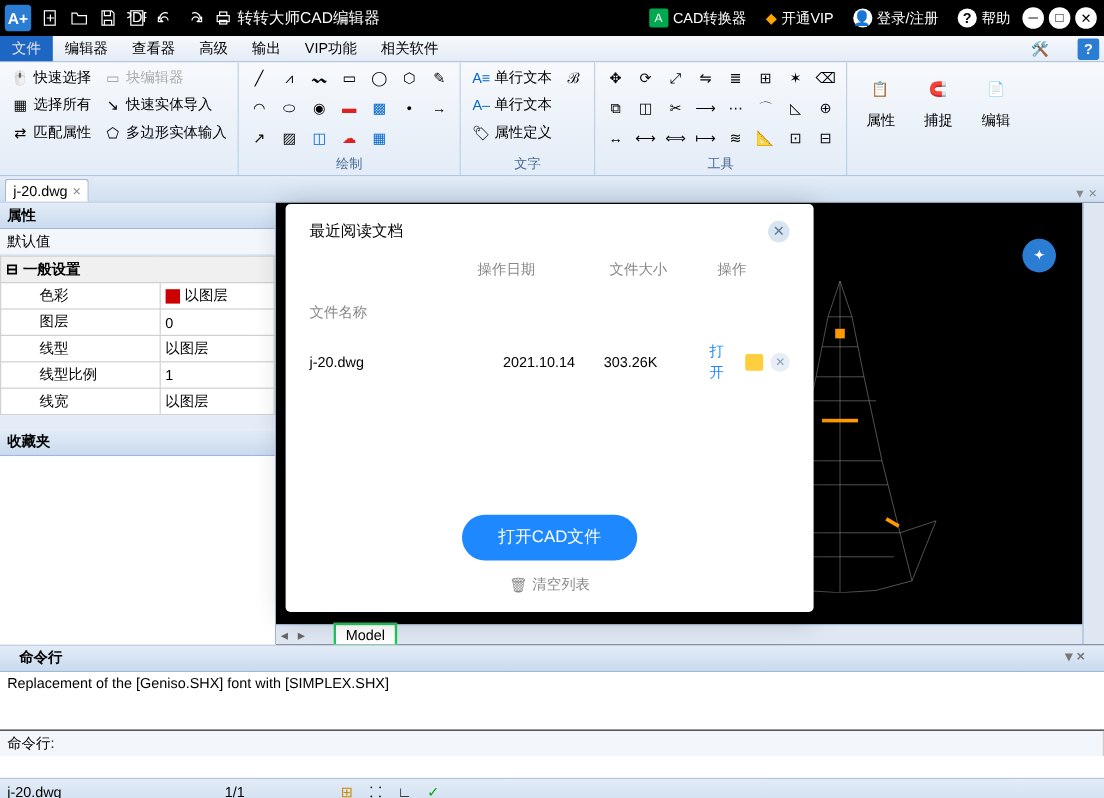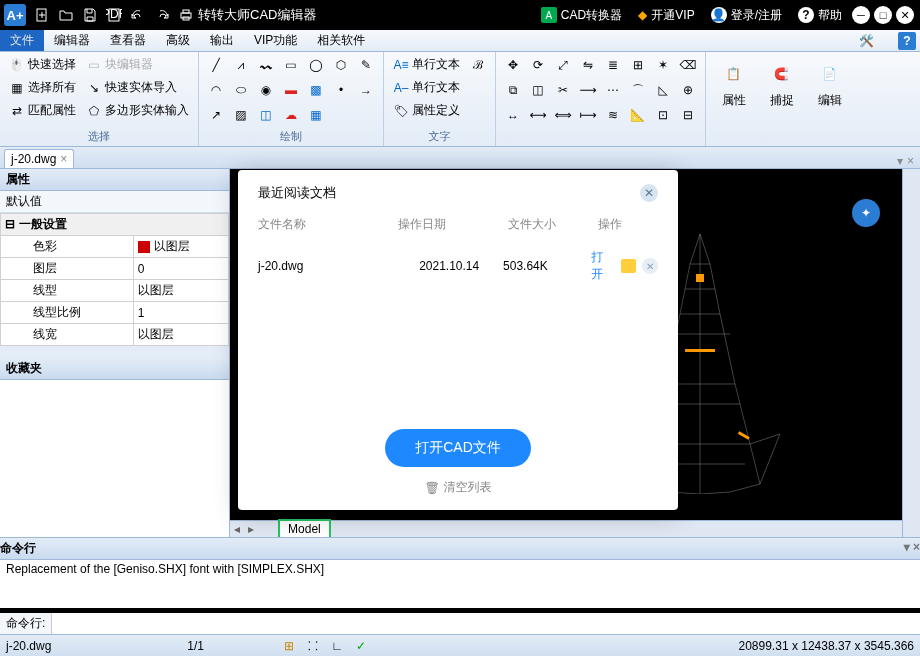--- a/index.html
+++ b/index.html
@@ -54,38 +54,38 @@
 .fav-space { height: 12px; background: #e3ecf7; }
 
 .canvas { flex: 1; background: #000; position: relative; overflow: hidden; }
 .canvas::after { content: ""; position: absolute; right: 0; top: 0; width: 17px; height: 100%; background: #dfe7f2; border-left: 1px solid #a0b8d8; }
 .canvas-scroll-h { position: absolute; left: 0; bottom: 0; right: 17px; height: 17px; background: #dfe7f2; border-top: 1px solid #a0b8d8; display: flex; align-items: center; }
 .canvas-scroll-h .mbtn { background: #fff; border: 2px solid #22c55e; padding: 1px 8px; margin-left: 20px; cursor: pointer; }
 .axis-badge { position: absolute; top: 30px; right: 40px; width: 28px; height: 28px; background: #2b7cd3; border-radius: 50%; display: flex; align-items: center; justify-content: center; color: #fff; }
 .wire { position: absolute; left: 55%; top: 65px; width: 180px; height: 260px; }
 .wire svg { width: 100%; height: 100%; }
 
-.cmd-title { background: linear-gradient(#e3ecf7, #c9dbef); border-top: 1px solid #a0b8d8; border-bottom: 1px solid #a0b8d8; padding: 2px 0; font-weight: bold; display: flex; }
+.cmd-title { background: linear-gradient(#e3ecf7, #c9dbef); border-top: 1px solid #a0b8d8; border-bottom: 1px solid #a0b8d8; padding: 2px 16px; font-weight: bold; display: flex; }
 .cmd-title .sp { margin-left: auto; color: #777; cursor: pointer; }
 .cmd-log { height: 48px; background: #fff; padding: 2px 6px; overflow: hidden; }
-.cmd-input-row { display: flex; border-top: 5px solid #000000; }
+.cmd-input-row { display: flex; border-top: 1px solid #000000; flex-direction: column; }
 .cmd-label { padding: 2px 6px; background: #f3f6fb; border-right: 1px solid #ccc; }
 .cmd-input { flex: 1; border: none; padding: 2px 6px; outline: none; }
 
 .statusbar { height: 22px; background: linear-gradient(#e3ecf7, #d0dff0); border-top: 1px solid #a0b8d8; display: flex; align-items: center; padding: 0 6px; gap: 8px; }
 .statusbar .sp { flex: 1; }
 .status-icons { display: flex; gap: 6px; }
 .status-icons .si { width: 18px; height: 18px; display: flex; align-items: center; justify-content: center; cursor: pointer; }
 
 .overlay { position: absolute; left: 238px; top: 170px; width: 440px; height: 340px; background: #fff; border-radius: 4px; box-shadow: 0 4px 24px rgba(0,0,0,0.25); padding: 14px 20px; display: flex; flex-direction: column; }
 .ov-head { display: flex; align-items: center; margin-bottom: 14px; }
 .ov-head .t { font-size: 13px; }
 .ov-close { margin-left: auto; width: 18px; height: 18px; background: #d8e4f0; border-radius: 50%; color: #5a7a9a; display: flex; align-items: center; justify-content: center; cursor: pointer; }
 .ov-cols { display: flex; color: #888; font-size: 12px; margin-bottom: 10px; }
-.ov-cols > div:nth-child(1) { width: 140px; }
+.ov-cols > div:nth-child(1) { width: 140px; margin-top: 36px; }
 .ov-cols > div:nth-child(2) { width: 110px; }
 .ov-cols > div:nth-child(3) { width: 90px; }
 .ov-row { display: flex; align-items: center; padding: 6px 0; }
 .ov-row > div:nth-child(1) { width: 140px; }
 .ov-row > div:nth-child(2) { width: 110px; text-align: center; }
 .ov-row > div:nth-child(3) { width: 90px; }
 .ov-row .acts { display: flex; align-items: center; gap: 6px; }
 .ov-open { color: #1e88ff; cursor: pointer; }
 .ov-folder { width: 16px; height: 14px; background: #ffce3d; border-radius: 2px; }
 .ov-del { width: 16px; height: 16px; background: #e8eef6; border-radius: 50%; color: #8aa0b8; display: flex; align-items: center; justify-content: center; cursor: pointer; font-size: 10px; }
@@ -200,21 +200,20 @@
         <div class="ribbon-btn">
             <span class="ico16">↘</span>
             <span>快速实体导入</span>
           </div>
         <div class="ribbon-btn">
             <span class="ico16">⬠</span>
             <span>多边形实体输入</span>
           </div>
       </div>
     </div>
-    <div class="ribbon-label">选择</div>
   </div>
 
   <div class="ribbon-group">
     <div class="ribbon-content">
       <div class="grid-icons">
         <div class="cell">╱</div>
         <div class="cell">⩘</div>
         <div class="cell">〰</div>
         <div class="cell">▭</div>
         <div class="cell">◯</div>
@@ -284,20 +283,21 @@
         <div class="cell">↔</div>
         <div class="cell">⟷</div>
         <div class="cell">⟺</div>
         <div class="cell">⟼</div>
         <div class="cell">≋</div>
         <div class="cell">📐</div>
         <div class="cell">⊡</div>
         <div class="cell">⊟</div>
       </div>
     </div>
+    <div class="ribbon-label">工具</div>
   </div>
 
   <div class="ribbon-group" style="border-right:none">
     <div class="ribbon-content">
       <div class="ribbon-large">
         <span class="ico32" style="color:#06c">📋</span>
         <span>属性</span>
       </div>
       <div class="ribbon-large">
         <span class="ico32" style="color:#c00">🧲</span>
@@ -401,38 +401,37 @@
   <span style="width:120px"></span>
   <span>1/1</span>
   <span style="width:60px"></span>
   <div class="status-icons">
     <div class="si" style="color:#c80">⊞</div>
     <div class="si">⸬</div>
     <div class="si">∟</div>
     <div class="si" style="color:#0a0">✓</div>
   </div>
   <div class="sp"></div>
-  <span>20899.31 x 12438.37 x 3545.366</span>
 </div>
 
 <div class="overlay">
   <div class="ov-head">
     <span class="t">最近阅读文档</span>
     <div class="ov-close">✕</div>
   </div>
   <div class="ov-cols">
     <div>文件名称</div>
     <div>操作日期</div>
     <div>文件大小</div>
     <div>操作</div>
   </div>
   <div class="ov-row">
     <div>j-20.dwg</div>
     <div>2021.10.14</div>
-    <div>503.64K</div>
+    <div>303.26K</div>
     <div class="acts">
       <span class="ov-open">打开</span>
       <span class="ov-folder"></span>
       <span class="ov-del">✕</span>
     </div>
   </div>
   <div class="ov-spacer"></div>
   <div class="ov-btn">打开CAD文件</div>
   <div class="ov-clear">
     <span>🗑</span>

